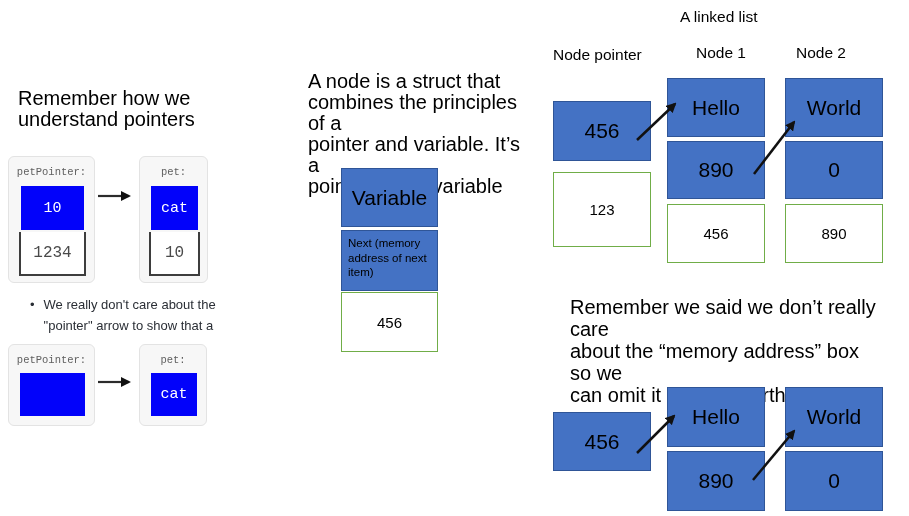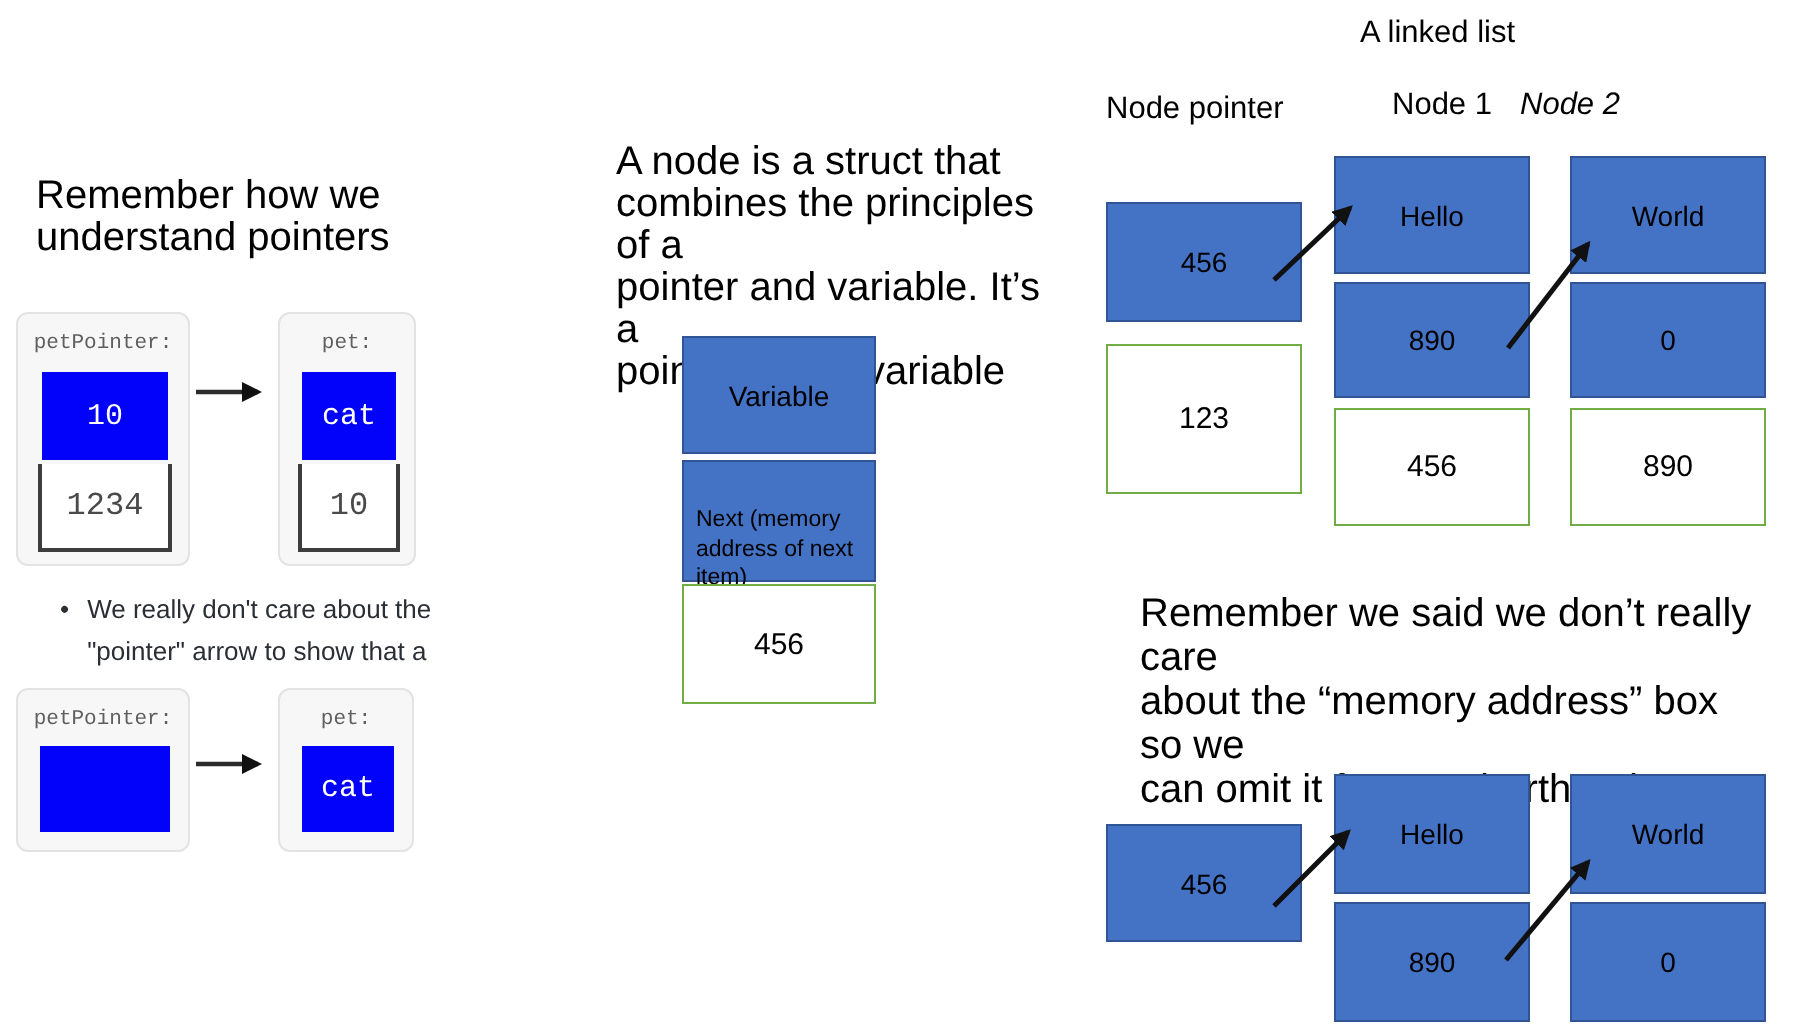--- a/index.html
+++ b/index.html
@@ -10,24 +10,24 @@
   .abs{position:absolute;}
   .preline{white-space:pre-line;}
   
   .slidetext{font-size:20px;line-height:21px;color:#000;}
   .biglabel{font-size:15.5px;color:#000;white-space:nowrap;}
   
   .bluebox{
     background:var(--accent-blue,#4472C4);
     border:1px solid var(--accent-blue-border,#2F5597);
     display:flex;align-items:center;justify-content:center;
-    font-size:14px;color:#000;box-sizing:border-box;
+    font-size:21px;color:#000;box-sizing:border-box;
   }
   .bluebox.lefttext{align-items:flex-start;justify-content:flex-start;
-    font-size:11.5px;line-height:14.5px;padding:22px 6px;text-align:left;}
+    font-size:11.5px;line-height:14.5px;padding:5px 6px;text-align:left;}
   
   .greenbox{
     background:#fff;border:1.5px solid var(--green-border,#70AD47);
     display:flex;align-items:center;justify-content:center;
     font-size:15px;color:#000;box-sizing:border-box;
   }
   
   .card{
     background:var(--card-bg,#f7f7f7);
     border:1px solid var(--card-border,#e3e3e3);
@@ -98,21 +98,21 @@
   <div class="abs bluebox" style="left:341px;top:168px;width:97px;height:59px;">Variable</div>
   <div class="abs bluebox lefttext preline" style="left:341px;top:230px;width:97px;height:61px;">Next (memory
 address of next
 item)</div>
   <div class="abs greenbox" style="left:341px;top:292px;width:97px;height:60px;">456</div>
 
 
   <div class="abs biglabel" style="left:680px;top:8px;">A linked list</div>
   <div class="abs biglabel" style="left:553px;top:46px;">Node pointer</div>
   <div class="abs biglabel" style="left:676px;top:44px;margin-left:20px;">Node 1</div>
-  <div class="abs biglabel" style="left:760px;top:44px;font-style:italic;">Node 2</div>
+  <div class="abs biglabel" style="left:796px;top:44px;">Node 2</div>
 
   <div class="abs bluebox" style="left:553px;top:101px;width:98px;height:60px;">456</div>
   <div class="abs greenbox" style="left:553px;top:172px;width:98px;height:75px;">123</div>
 
   <div class="abs bluebox" style="left:667px;top:78px;width:98px;height:59px;">Hello</div>
   <div class="abs bluebox" style="left:667px;top:141px;width:98px;height:58px;">890</div>
   <div class="abs greenbox" style="left:667px;top:204px;width:98px;height:59px;">456</div>
 
   <div class="abs bluebox" style="left:785px;top:78px;width:98px;height:59px;">World</div>
   <div class="abs bluebox" style="left:785px;top:141px;width:98px;height:58px;">0</div>

